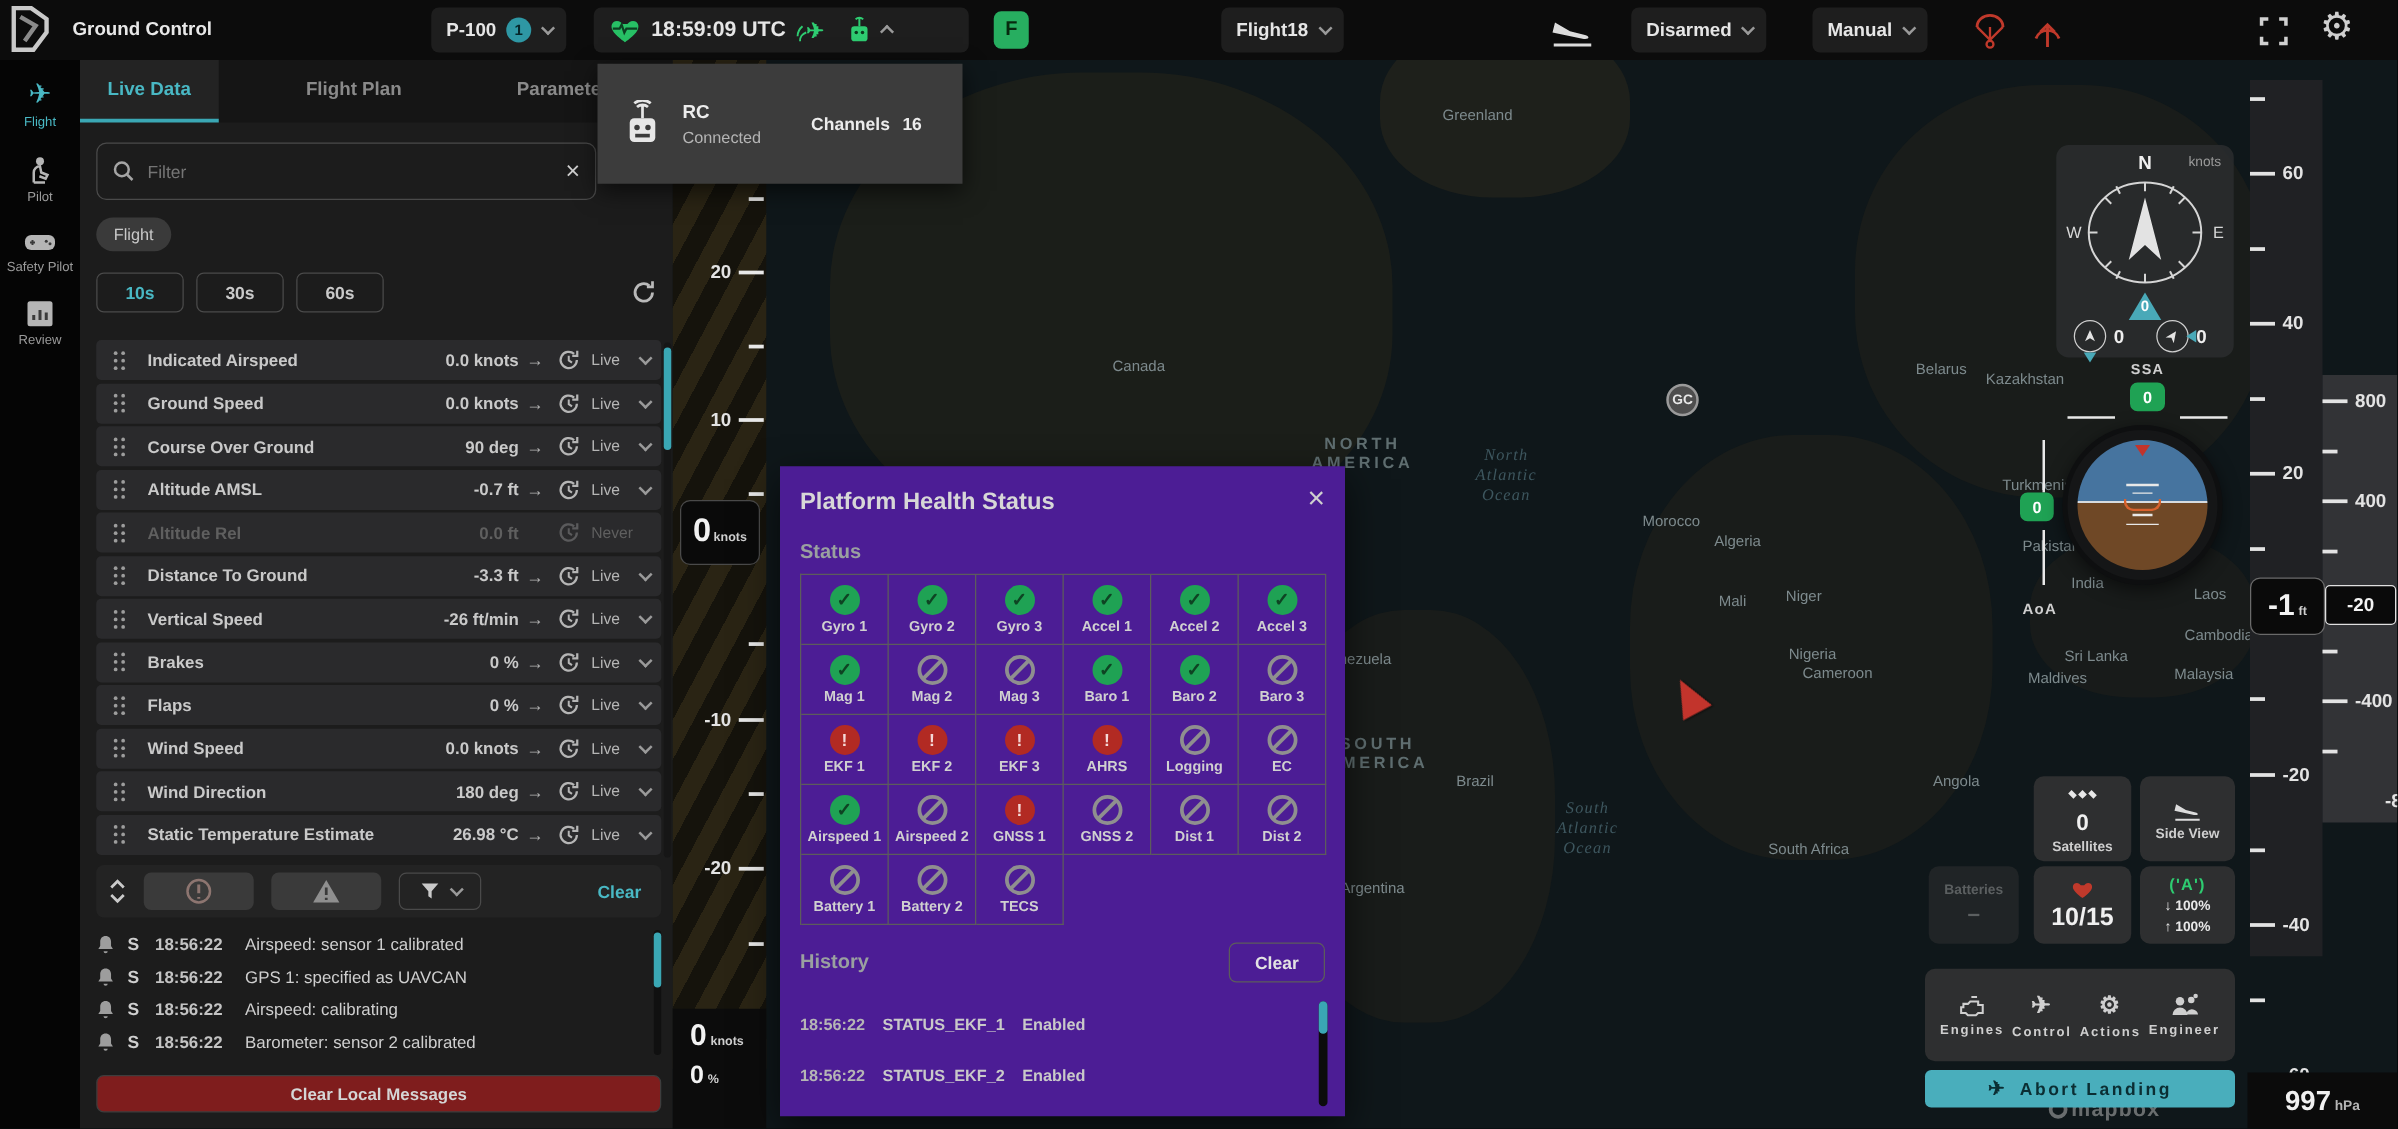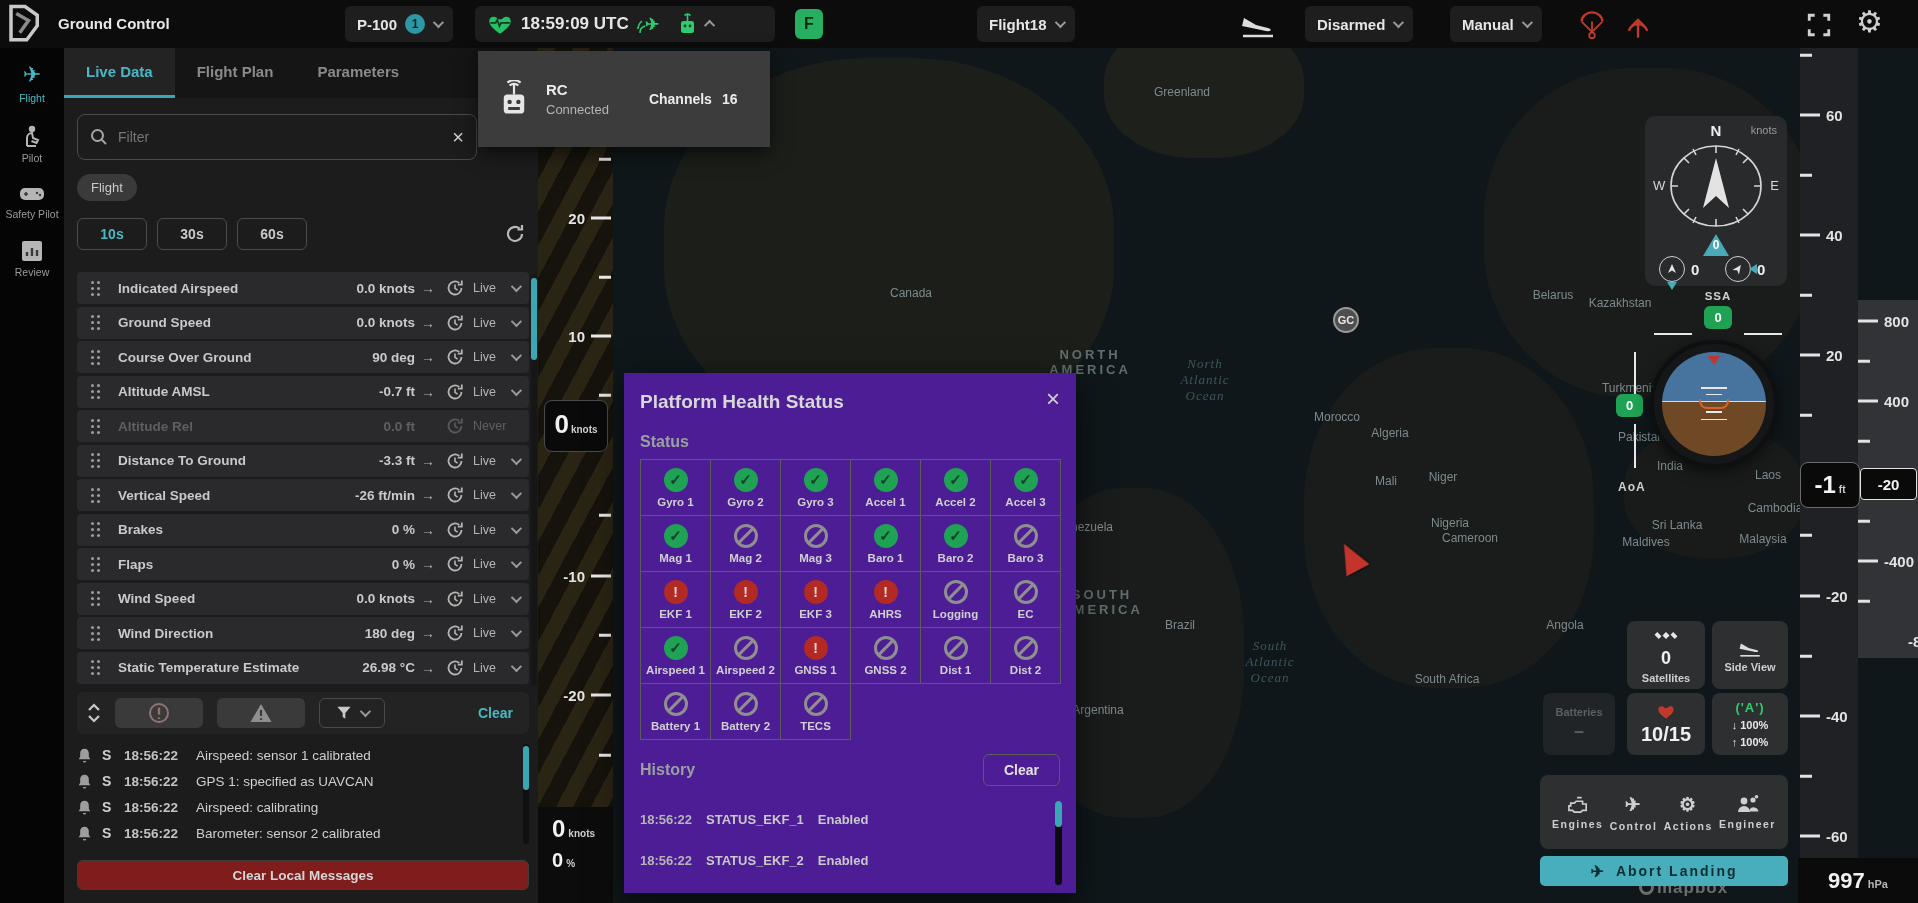--- a/index.html
+++ b/index.html
@@ -20,21 +20,21 @@
   .gear-glyph { font-size:30px; color:#cfcfcf; line-height:28px; }
 
   
   .sidebar { position:absolute; left:0; top:48px; width:64px; height:855px; background:#050505; z-index:30; }
   .side-item { width:64px; padding:14px 0 6px 0; display:flex; flex-direction:column; align-items:center; gap:4px; color:#9a9a9a; cursor:pointer; }
   .side-item .lbl { font-size:10.5px; }
   .side-item.active { color:#49b8c4; }
 
   
   .panel { position:absolute; left:64px; top:48px; width:474px; height:855px; background:#1c1c1c; z-index:30; }
-  .tabs { display:flex; height:50px; background:#151515; }
+  .tabs { display:flex; height:50px; background:#151515;gap:48px; }
   .tab { padding:0 22px; display:flex; align-items:center; color:#8a8a8a; font-size:15px; font-weight:bold; cursor:pointer; border-bottom:3px solid transparent; }
   .tab.active { color:#49b8c4; background:#232323; border-bottom:3px solid #3aa7b4; }
   .filterbox { position:absolute; left:13px; top:66px; width:400px; height:46px; border:1px solid #4a4a4a; border-radius:8px; display:flex; align-items:center; padding:0 12px; gap:10px; }
   .filterbox input { background:transparent; border:0; outline:0; color:#ccc; font-size:14px; flex:1; font-family:"Liberation Sans",sans-serif; }
   .chip { position:absolute; left:13px; top:126px; background:#3a3a3a; color:#c9c9c9; border-radius:14px; padding:6px 14px; font-size:13px; cursor:pointer; }
   .ranges { position:absolute; left:13px; top:170px; display:flex; gap:10px; }
   .rbtn { width:70px; height:32px; border:1px solid #4a4a4a; border-radius:6px; background:transparent; color:#c9c9c9; font-size:14px; font-weight:bold; display:flex; align-items:center; justify-content:center; cursor:pointer; }
   .rbtn.active { color:#49b8c4; }
   .refresh { position:absolute; left:440px; top:175px; cursor:pointer; }
 
@@ -151,21 +151,21 @@
   .rcard { position:absolute; background:#2e2f30; border-radius:8px; z-index:10; display:flex; flex-direction:column; align-items:center; justify-content:center; gap:3px; color:#d5d5d5; cursor:pointer; }
   .rcard .big { font-size:18px; font-weight:bold; color:#f0f0f0; }
   .rcard .sm { font-size:11px; color:#cfcfcf; font-weight:bold; }
   .rcard.dimc { opacity:.55; }
   .tele-updown { font-size:11px; color:#e8e8e8; font-weight:bold; line-height:14px; }
   .actions-bar { position:absolute; left:1540px; top:775px; width:248px; height:74px; background:#2e2f30; border-radius:8px; z-index:10; display:flex; align-items:center; justify-content:space-between; padding:0 12px; }
   .act { display:flex; flex-direction:column; align-items:center; gap:4px; color:#cfcfcf; font-size:10.5px; font-weight:bold; letter-spacing:1.5px; cursor:pointer; }
   .abort { position:absolute; left:1540px; top:856px; width:248px; height:30px; background:#49aebc; border-radius:5px; z-index:10; display:flex; align-items:center; justify-content:center; gap:10px; color:#0b2e33; font-size:14px; font-weight:bold; letter-spacing:2px; cursor:pointer; }
 
   
-  .tape-inner { position:absolute; left:1800px; top:40px; width:58px; height:838px; background:#202124; z-index:8; }
+  .tape-inner { position:absolute; left:1800px; top:64px; width:58px; height:701px; background:#202124; z-index:8; }
   .tape-outer { position:absolute; left:1858px; top:300px; width:60px; height:358px; background:#323336; z-index:8; }
   .rt-tick { position:absolute; left:0; width:100%; display:flex; align-items:center; gap:6px; transform:translateY(-50%); }
   .rt-tick i { display:block; height:2.5px; background:#e3e3e3; }
   .rt-tick.major i { width:20px; } .rt-tick.minor i { width:12px; }
   .rt-tick b { color:#e3e3e3; font-size:15px; font-weight:bold; }
   .alt-badge { position:absolute; left:1800px; top:462px; width:60px; height:46px; background:#0a0a0a; border:1.5px solid #6a6a6a; border-radius:8px; z-index:12; display:flex; align-items:baseline; justify-content:center; padding-top:8px; gap:3px; }
   .alt-badge .v { color:#f2f2f2; font-size:24px; font-weight:bold; }
   .alt-badge .u { color:#cfcfcf; font-size:10px; font-weight:bold; }
   .vsi-badge { position:absolute; left:1860px; top:468px; width:57px; height:32px; background:#0a0a0a; border:1.5px solid #e0e0e0; border-radius:4px; z-index:12; display:flex; align-items:center; justify-content:center; color:#f2f2f2; font-size:15px; font-weight:bold; }
   .pressure { position:absolute; left:1798px; top:858px; width:120px; height:45px; background:#0b0b0b; z-index:13; display:flex; align-items:baseline; justify-content:center; gap:3px; padding-top:10px; }

